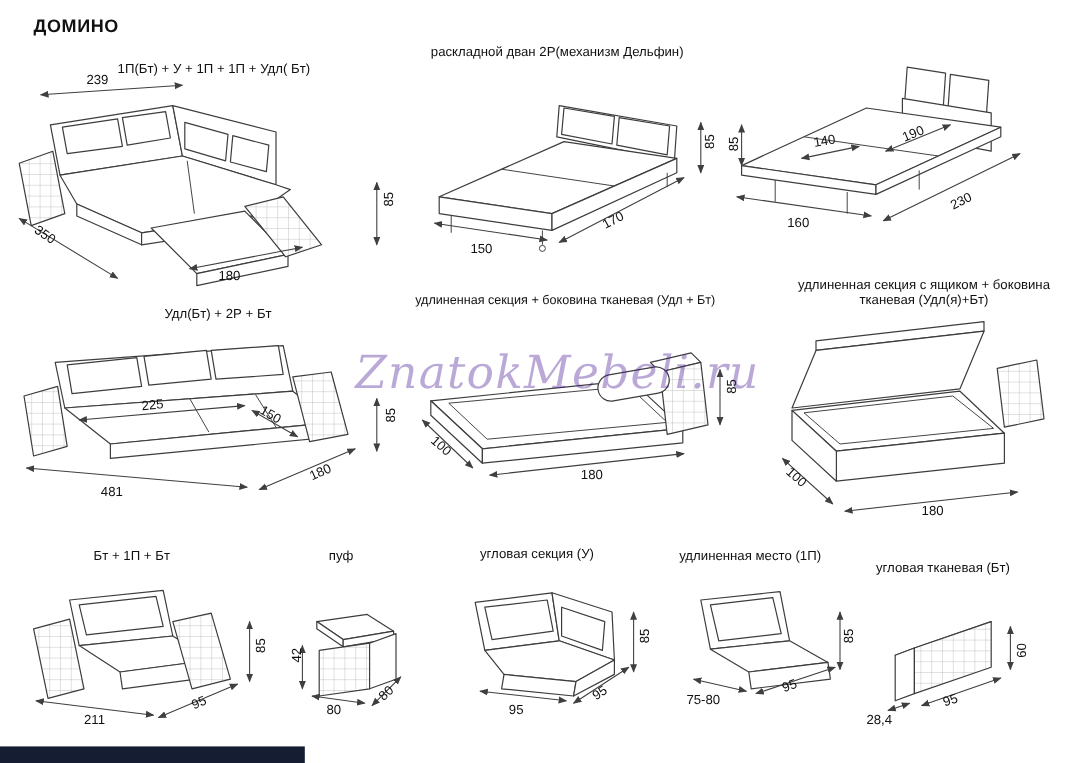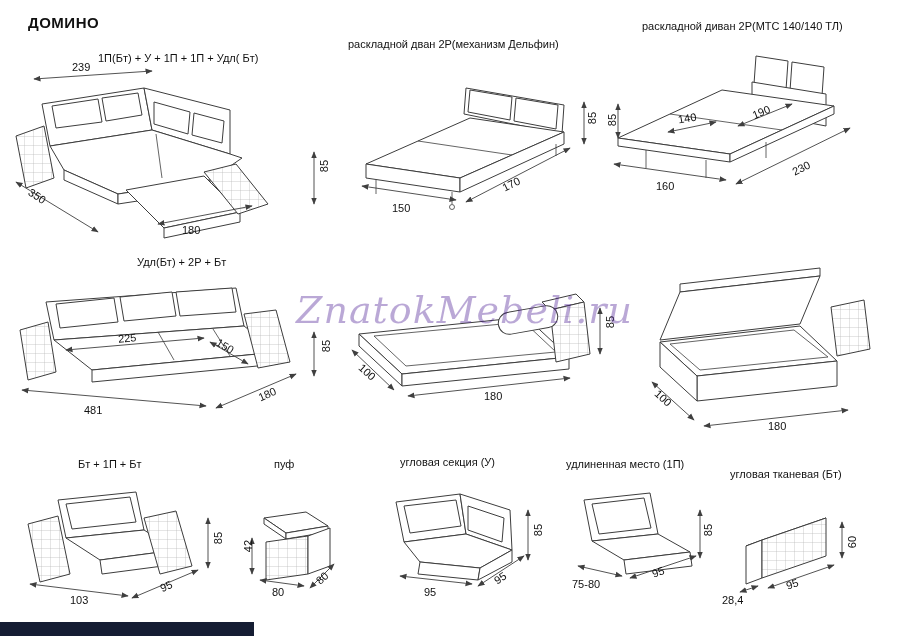--- a/index.html
+++ b/index.html
@@ -62,21 +62,21 @@
       <line class="dl" marker-start="url(#arr)" marker-end="url(#arr)" x1="308" y1="88" x2="308" y2="140"></line>
     </g>
   </svg>
   <span class="dim" style="left:66px;top:13px">239</span>
   <span class="dim" style="left:22px;top:142px;transform:rotate(34deg)">350</span>
   <span class="dim" style="left:176px;top:176px">180</span>
   <span class="dim" style="left:312px;top:112px;transform:rotate(-90deg)">85</span>
 </div>
 
 <div class="fig" style="left:348px;top:36px;width:252px;height:194px">
-  <div class="fig-title" style="left:0;top:2px">раскладной дван 2Р(механизм Дельфин)</div>
+  <div class="fig-title" style="left:11px;top:2px">раскладной дван 2Р(механизм Дельфин)</div>
   <svg width="252" height="172" viewBox="0 0 252 172" style="top:18px">
     <g>
       <polygon class="ln" points="118,34 216,51 214,80 116,60"></polygon>
       <polygon class="ln" points="122,36 164,43 162,66 120,58"></polygon>
       <polygon class="ln" points="168,44 210,51 208,75 166,67"></polygon>
       <polygon class="ln" points="18,110 112,124 216,78 122,64"></polygon>
       <line class="sm" x1="70" y1="87" x2="164" y2="101"></line>
       <polygon class="ln" points="18,110 112,124 112,138 18,124"></polygon>
       <polygon class="ln" points="112,124 216,78 216,90 112,138"></polygon>
       <line class="sm" x1="28" y1="126" x2="28" y2="140"></line>
@@ -89,21 +89,20 @@
       <line class="dl" marker-start="url(#arr)" marker-end="url(#arr)" x1="118" y1="148" x2="222" y2="94"></line>
       <line class="dl" marker-start="url(#arr)" marker-end="url(#arr)" x1="236" y1="48" x2="236" y2="90"></line>
     </g>
   </svg>
   <span class="dim" style="left:44px;top:166px">150</span>
   <span class="dim" style="left:154px;top:142px;transform:rotate(-27deg)">170</span>
   <span class="dim" style="left:238px;top:76px;transform:rotate(-90deg)">85</span>
 </div>
 
 <div class="fig" style="left:606px;top:20px;width:292px;height:200px">
-  <div class="fig-title" style="left:36px;top:0px">раскладной диван 2Р(МТС 140/140 ТЛ)</div>
   <svg width="292" height="178" viewBox="0 0 292 178" style="top:18px">
     <g>
       <polygon class="ln" points="150,18 182,23 180,52 148,46"></polygon>
       <polygon class="ln" points="186,24 218,29 216,58 184,53"></polygon>
       <polygon class="ln" points="146,44 220,56 220,74 146,60"></polygon>
       <polygon class="ln" points="146,60 220,74 220,88 146,74"></polygon>
       <polygon class="ln" points="12,100 124,116 228,68 116,52"></polygon>
       <line class="sm" x1="64" y1="76" x2="176" y2="92"></line>
       <polygon class="ln" points="12,100 124,116 124,124 12,108"></polygon>
       <polygon class="ln" points="124,116 228,68 228,76 124,124"></polygon>
@@ -150,20 +149,21 @@
     </g>
   </svg>
   <span class="dim" style="left:110px;top:76px;transform:rotate(-5deg)">225</span>
   <span class="dim" style="left:208px;top:84px;transform:rotate(30deg)">150</span>
   <span class="dim" style="left:76px;top:148px">481</span>
   <span class="dim" style="left:250px;top:132px;transform:rotate(-24deg)">180</span>
   <span class="dim" style="left:312px;top:84px;transform:rotate(-90deg)">85</span>
 </div>
 
 <div class="fig" style="left:344px;top:244px;width:274px;height:176px">
+  <div class="fig-title" style="left:2px;top:0px;font-size:10.5px">удлиненная секция + боковина тканевая (Удл + Бт)</div>
   <svg width="274" height="158" viewBox="0 0 274 158" style="top:18px">
     <g>
       <polygon class="ln" points="15,72 58,112 225,95 182,55"></polygon>
       <polygon class="sm" points="30,74 62,104 212,90 180,60"></polygon>
       <polygon class="ln" points="15,72 58,112 58,124 15,84"></polygon>
       <polygon class="ln" points="58,112 225,95 225,107 58,124"></polygon>
       <polygon class="ln" points="198,40 232,32 240,40 206,48"></polygon>
       <polygon class="q" points="206,48 240,40 246,92 212,100"></polygon>
       <rect class="ln" x="-30" y="-11" width="60" height="22" rx="11" transform="translate(184,58) rotate(-10)"></rect>
     </g>
@@ -172,20 +172,21 @@
       <line class="dl" marker-start="url(#arr)" marker-end="url(#arr)" x1="64" y1="134" x2="226" y2="116"></line>
       <line class="dl" marker-start="url(#arr)" marker-end="url(#arr)" x1="256" y1="46" x2="256" y2="92"></line>
     </g>
   </svg>
   <span class="dim" style="left:14px;top:122px;transform:rotate(42deg)">100</span>
   <span class="dim" style="left:140px;top:146px">180</span>
   <span class="dim" style="left:260px;top:72px;transform:rotate(-90deg)">85</span>
 </div>
 
 <div class="fig" style="left:642px;top:232px;width:256px;height:210px">
+  <div class="fig-title wrap" style="left:4px;top:0px;width:248px">удлиненная секция с ящиком + боковина тканевая (Удл(я)+Бт)</div>
   <svg width="256" height="178" viewBox="0 0 256 178" style="top:32px">
     <g>
       <polygon class="ln" points="38,28 178,12 178,4 38,20"></polygon>
       <polygon class="ln" points="18,76 158,60 178,12 38,28"></polygon>
       <polygon class="ln" points="18,78 55,112 195,97 158,62"></polygon>
       <polygon class="sm" points="28,80 58,106 186,93 152,66"></polygon>
       <polygon class="ln" points="55,112 195,97 195,122 55,137"></polygon>
       <polygon class="ln" points="18,78 55,112 55,137 18,103"></polygon>
       <polygon class="q" points="189,43 222,36 228,85 195,92"></polygon>
     </g>
@@ -208,21 +209,21 @@
       <polygon class="ln" points="52,62 130,54 162,74 86,84"></polygon>
       <polygon class="ln" points="86,84 162,74 164,88 88,98"></polygon>
       <polygon class="q" points="130,42 162,35 178,90 146,98"></polygon>
     </g>
     <g>
       <line class="dl" marker-start="url(#arr)" marker-end="url(#arr)" x1="16" y1="108" x2="114" y2="120"></line>
       <line class="dl" marker-start="url(#arr)" marker-end="url(#arr)" x1="118" y1="122" x2="184" y2="94"></line>
       <line class="dl" marker-start="url(#arr)" marker-end="url(#arr)" x1="194" y1="42" x2="194" y2="92"></line>
     </g>
   </svg>
-  <span class="dim" style="left:56px;top:142px">103</span>
+  <span class="dim" style="left:56px;top:142px">211</span>
   <span class="dim" style="left:146px;top:128px;transform:rotate(-24deg)">95</span>
   <span class="dim" style="left:198px;top:80px;transform:rotate(-90deg)">85</span>
 </div>
 
 <div class="fig" style="left:242px;top:452px;width:108px;height:164px">
   <div class="fig-title" style="left:32px;top:6px">пуф</div>
   <svg width="108" height="140" viewBox="0 0 108 140" style="top:24px">
     <g>
       <polygon class="ln" points="22,42 64,36 86,50 44,57"></polygon>
       <polygon class="ln" points="22,42 44,57 44,63 22,48"></polygon>

